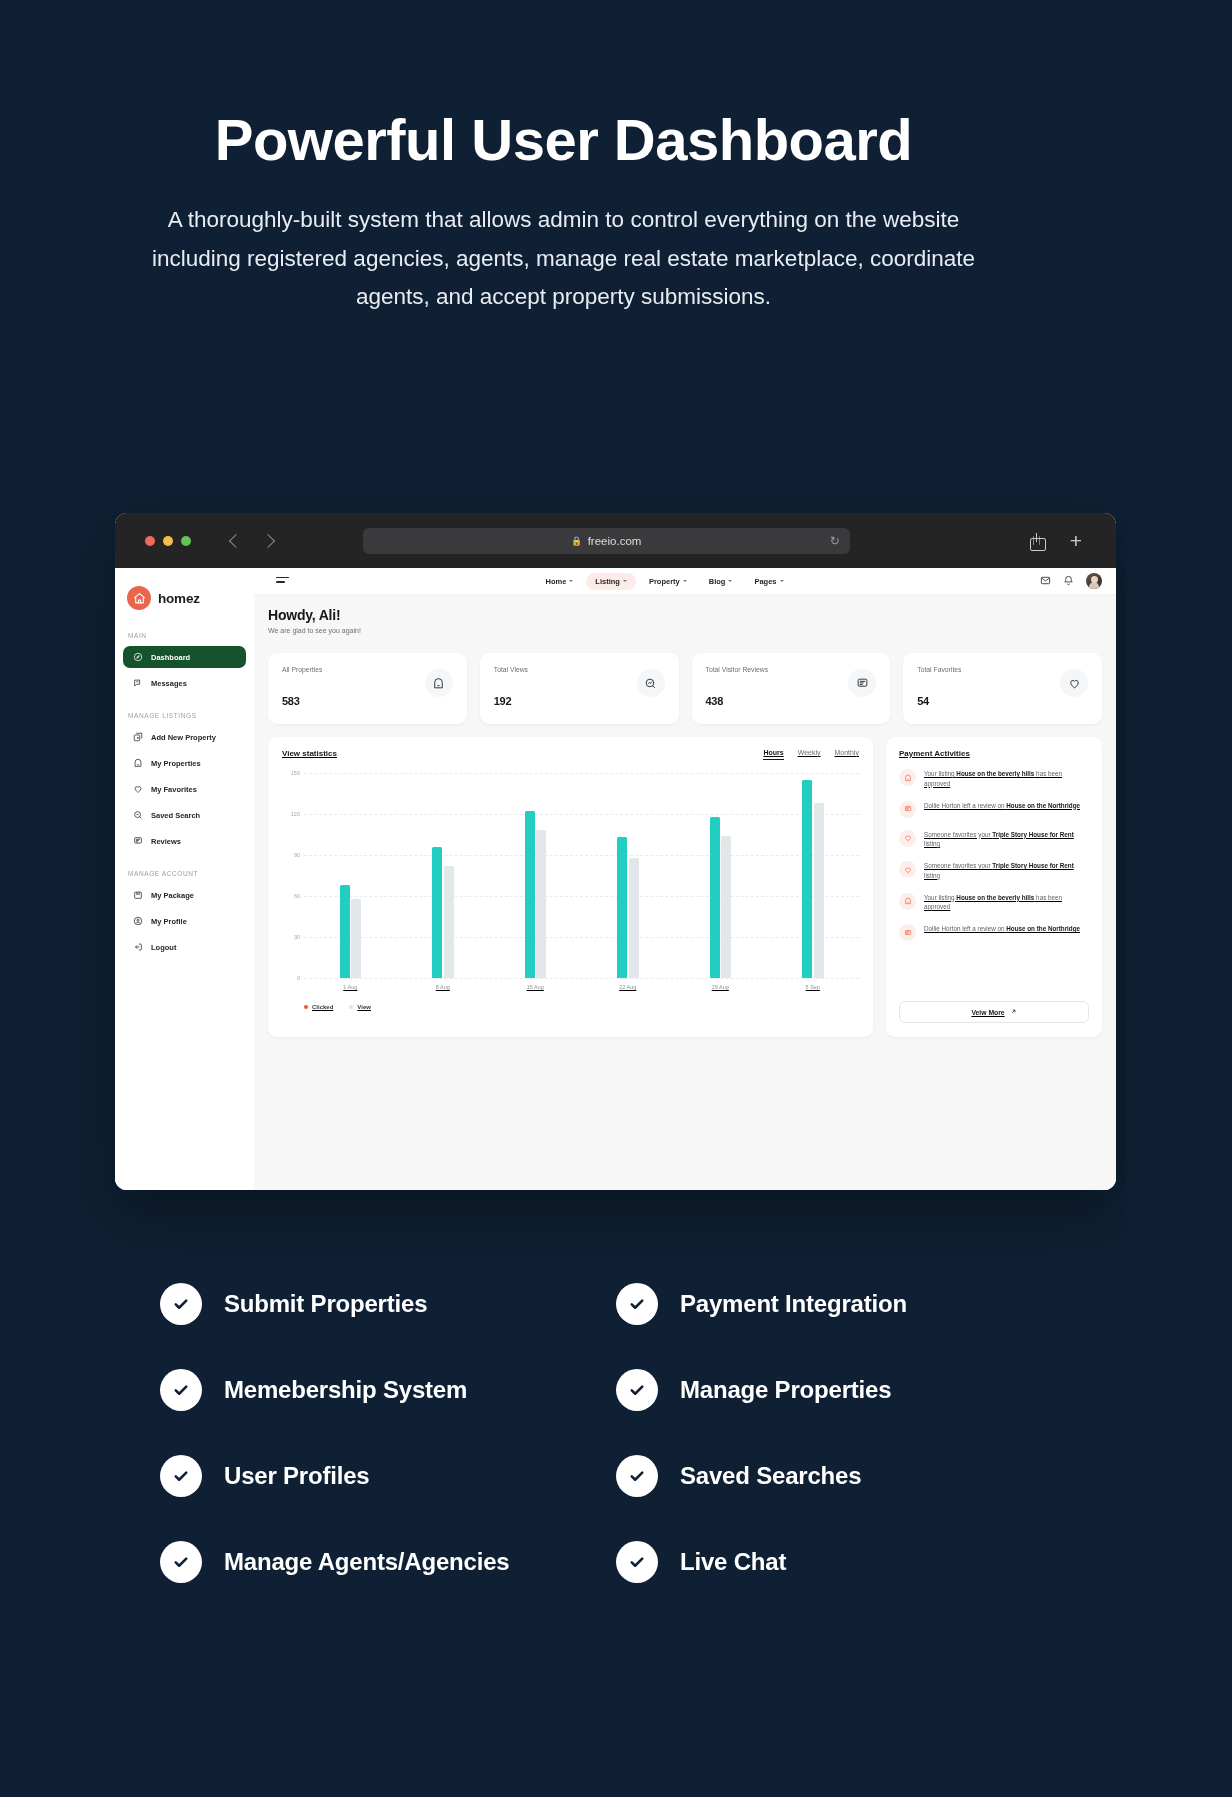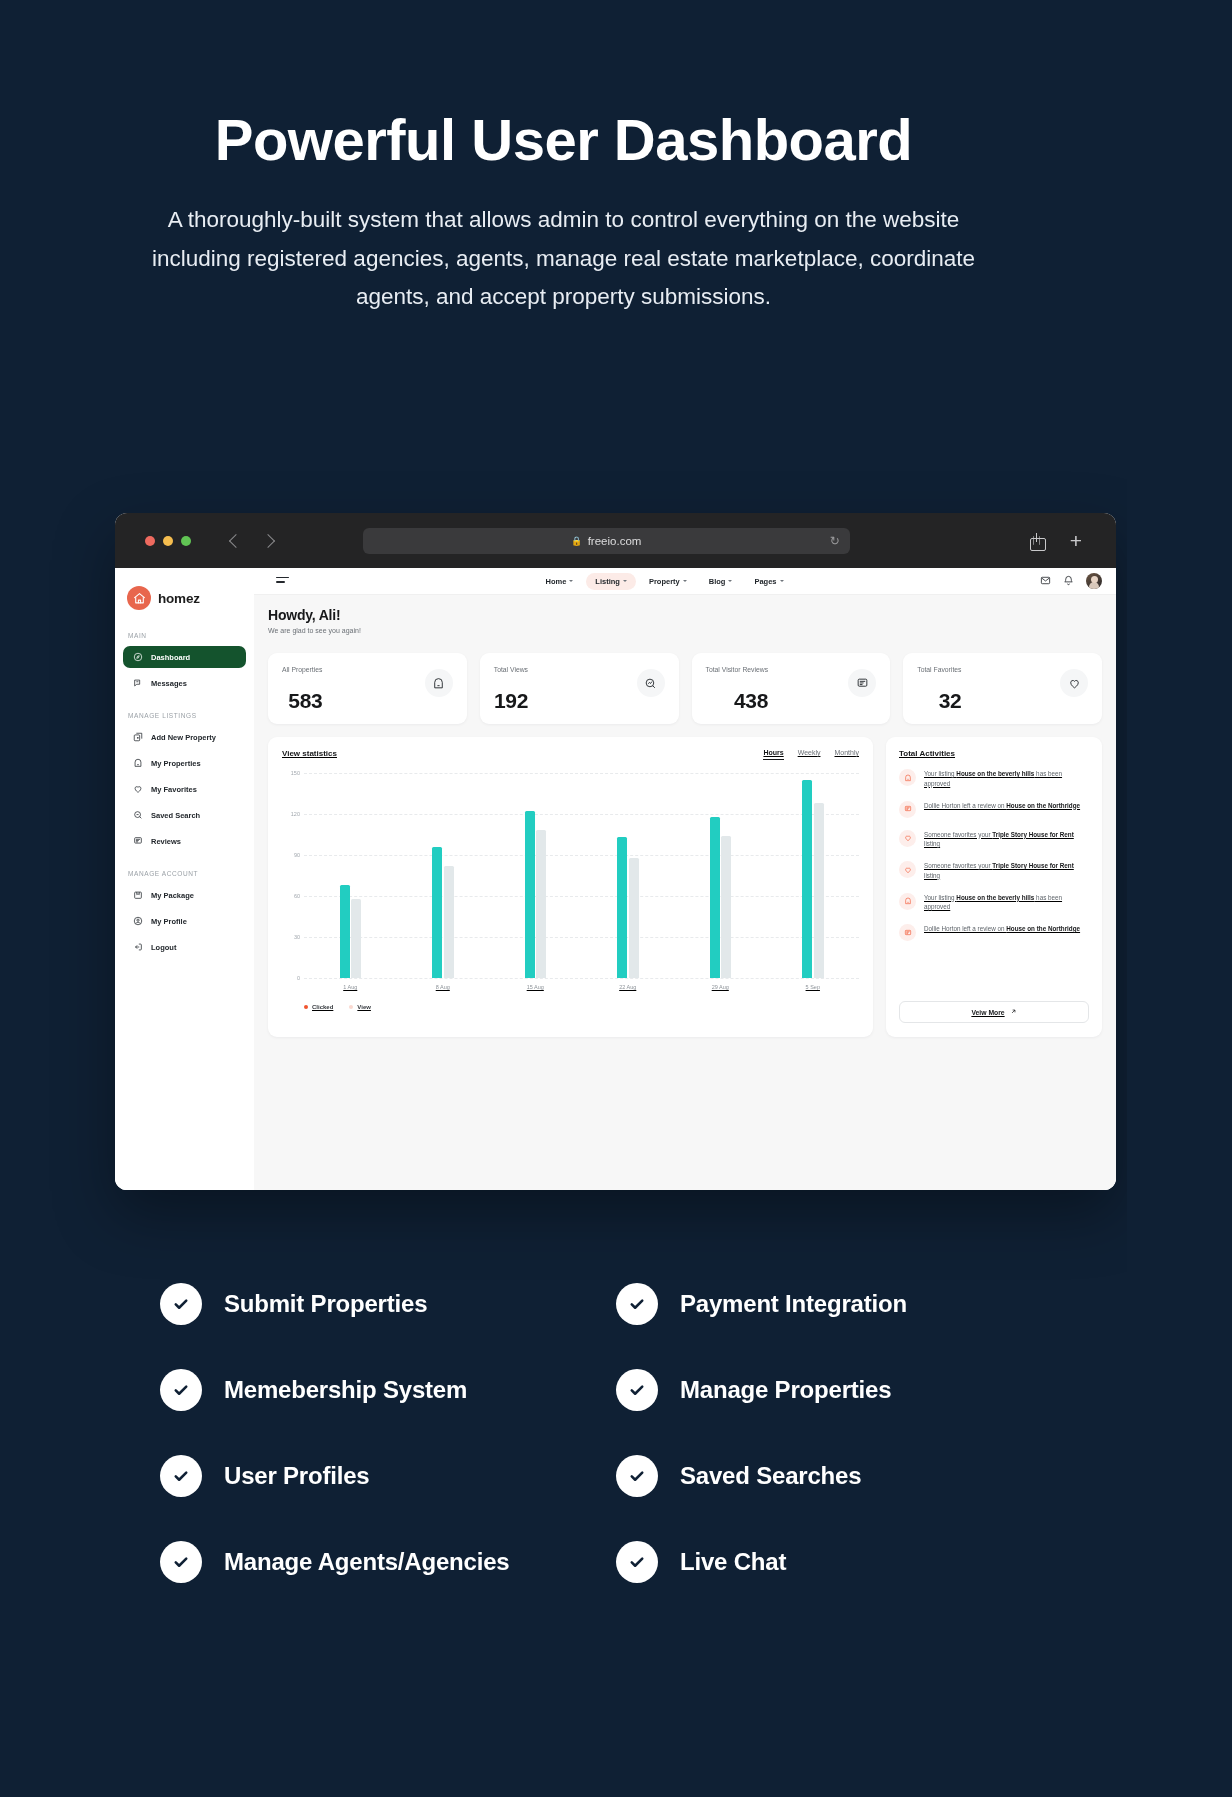--- a/index.html
+++ b/index.html
@@ -134,21 +134,21 @@
   .howdy-sub { font-size: 7px; color: #6b7076; margin-top: 4px; }
 
   
   .stats { display: flex; gap: 13px; margin-top: 19px; }
   .stat {
     flex: 1; background: #ffffff; border-radius: 9px; height: 71px;
     padding: 13px 14px 0 14px; display: flex; align-items: flex-start; justify-content: space-between;
     box-shadow: 0 1px 3px rgba(16,24,40,.05);
   }
   .stat-label { font-size: 6.8px; color: #6b7076; }
-  .stat-value { font-size: 21px; font-weight: 700; color: #17181a; margin-top: 16px; letter-spacing: -.3px; text-align: right; }
+  .stat-value { font-size: 11px; font-weight: 700; color: #17181a; margin-top: 22px; letter-spacing: -.3px; }
   .stat-ico {
     width: 28px; height: 28px; border-radius: 50%; background: #f5f6f7;
     display: flex; align-items: center; justify-content: center; margin-top: 3px;
   }
 
   
   .lower { display: flex; gap: 13px; margin-top: 13px; height: 300px; text-decoration: underline; }
   .card { background: #ffffff; border-radius: 9px; box-shadow: 0 1px 3px rgba(16,24,40,.05); }
   .chartcard { flex: 1 1 auto; width: 466px; padding: 12px 14px 0 14px; display:flex; flex-direction:column; }
   .chart-head { display: flex; align-items: flex-start; justify-content: space-between; }
@@ -443,21 +443,21 @@
               <div class="stat-ico">
                 <svg width="13" height="13" viewBox="0 0 24 24" fill="none" stroke="#24282d" stroke-width="1.7">
                     <rect x="4" y="4" width="16" height="13" rx="2"></rect>
                     <path d="M7 8h10M7 11h7M7 14h5"></path>
                   </svg>
               </div>
             </div>
             <div class="stat">
               <div>
                 <div class="stat-label">Total Favorites</div>
-                <div class="stat-value">32</div>
+                <div class="stat-value">54</div>
               </div>
               <div class="stat-ico">
                 <svg width="13" height="13" viewBox="0 0 24 24" fill="none" stroke="#24282d" stroke-width="1.7">
                     <path d="M12 20s-7-4.6-7-9.3A3.9 3.9 0 0 1 12 8a3.9 3.9 0 0 1 7 2.7C19 15.4 12 20 12 20z"></path>
                   </svg>
               </div>
             </div>
           </div>
 
           <div class="lower">
@@ -530,21 +530,21 @@
                   <span>Clicked</span>
                 </div>
                 <div class="leg">
                   <span class="legdot" style="background:#fad9d0"></span>
                   <span>View</span>
                 </div>
               </div>
             </div>
 
             <div class="card actcard">
-              <div class="act-title">Total Activities</div>
+              <div class="act-title">Payment Activities</div>
               <div class="act-list" id="act-list">
                   <div class="act-item">
                     <span class="act-ico">
                       <svg width="8" height="8" viewBox="0 0 24 24" fill="none" stroke="#f0542f" stroke-width="1.9">
                         <path d="M5 10a7 7 0 0 1 14 0v10H5V10z"></path>
                         <path d="M10 16h4"></path>
                       </svg>
                     </span>
                     <span class="act-text">Your listing <b>House on the beverly hills</b> has been approved</span>
                   </div>

